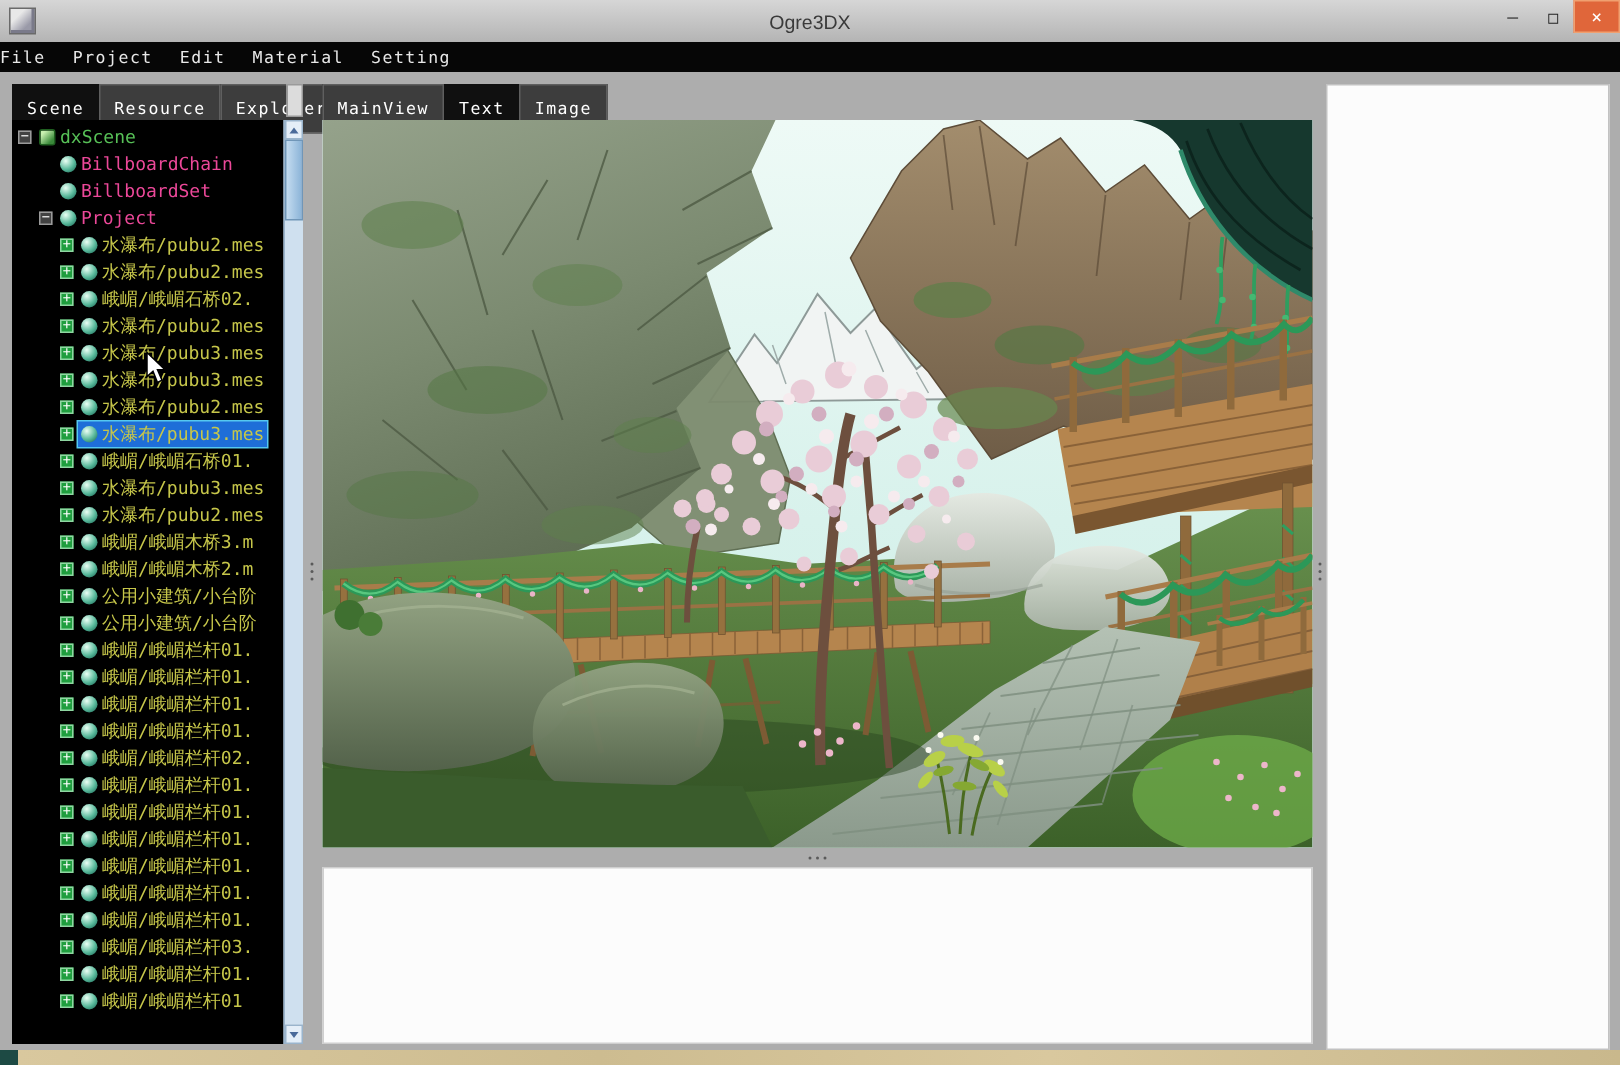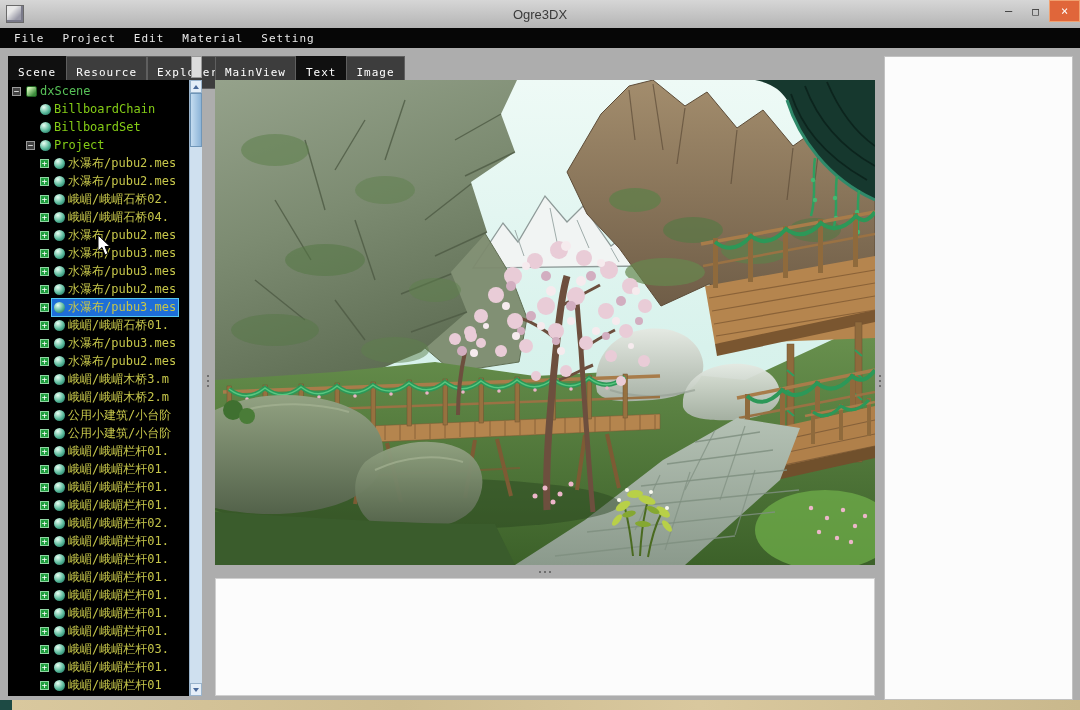--- a/index.html
+++ b/index.html
@@ -14,21 +14,21 @@
     background:linear-gradient(135deg,#e8e8e8 30%,#9a9aa8 70%);box-shadow:inset -2px -2px 0 #7a7a8a;}
   .win-title{position:absolute;left:0;right:0;text-align:center;
     font-family:"Liberation Sans",sans-serif;font-size:13px;color:#3a3a3a;}
   .win-controls{position:absolute;right:0;top:0;height:22px;display:flex;}
   .win-btn{width:27px;height:22px;display:grid;place-items:center;font-size:12px;color:#333;}
   .win-btn.max{font-size:11px;color:#222;}
   .win-btn.close{width:31px;background:#e0663a;color:#fff;border:1px solid #f0a070;box-sizing:border-box;}
 
   
   .menubar{position:absolute;left:0;top:28px;width:1080px;height:20px;background:#060606;
-    display:flex;align-items:center;gap:18px;padding-left:14px;box-sizing:border-box;text-align:center;}
+    display:flex;align-items:center;gap:18px;padding-left:0;box-sizing:border-box;text-align:center;}
   .menu-item{color:#e8e8e8;font-size:11px;letter-spacing:1px;}
 
   
   .tabbar{position:absolute;top:56px;height:33px;background:#2f2f2f;display:flex;align-items:stretch;}
   .tabbar.left{left:8px;width:183px;}
   .tabbar.center{left:215px;}
   .tab{display:flex;align-items:center;padding:0 9px;font-size:11px;letter-spacing:1px;
     color:#fff;background:#3d3d3d;border:1px solid #5f5f5f;box-sizing:border-box;}
   .tab.active{background:#101010;border-color:#101010;}
   .tab-overflow{position:absolute;left:191px;top:56px;width:11px;height:22px;background:#dcdcdc;border:1px solid #9a9a9a;box-sizing:border-box;}
@@ -42,21 +42,21 @@
   .tree-row.plus .expander{visibility:visible;background:#1f9e3e;border:1px solid #8fd6a2;}
   .tree-row.plus .expander::before{content:"+";margin-top:-1px;}
   .tree-row.minus .expander{visibility:visible;background:#424242;border:1px solid #9a9a9a;}
   .tree-row.minus .expander::before{content:"−";margin-top:-1px;}
   .rowc{display:inline-flex;align-items:center;padding:0 2px;}
   .node-icon{width:11px;height:11px;margin-right:3px;border-radius:50%;
     background:radial-gradient(circle at 35% 30%, #eafff4, #57b89a 55%, #1e6a58 92%);}
   .tree-row.icon-scene .node-icon{border-radius:2px;
     background:linear-gradient(135deg,#c8f0b0 20%,#3a8a3a 80%);border:1px solid #1f6020;box-sizing:border-box;}
   .c-green .label{color:#57c057;}
-  .c-orange .label{color:#84cc16;}
+  .c-orange .label{color:#ec4899;}
   .c-yellow .label{color:#c6c64a;}
   .tree-row.sel .rowc{background:#1e6ed8;box-shadow:0 0 0 1px #55c8f0;}
 
   
   .sb{position:absolute;right:0;top:0;width:13px;height:100%;background:#cfe0ef;border-left:1px solid #9ab4cc;box-sizing:border-box;}
   .sb-btn{position:absolute;left:0;width:12px;height:13px;background:#e4eef8;border:1px solid #9ab4cc;box-sizing:border-box;display:grid;place-items:center;}
   .sb-btn.up{top:0;} .sb-btn.down{bottom:0;}
   .tri-up{width:0;height:0;border-left:3px solid transparent;border-right:3px solid transparent;border-bottom:4px solid #4a6a9a;}
   .tri-down{width:0;height:0;border-left:3px solid transparent;border-right:3px solid transparent;border-top:4px solid #4a6a9a;}
   .sb-thumb{position:absolute;left:0;top:13px;width:12px;height:54px;
@@ -171,27 +171,20 @@
         </div>
 
         <div class="tree-row plus icon-sphere c-yellow" style="padding-left: 32px;">
           <span class="expander"></span>
           <span class="rowc">
             <span class="node-icon"></span>
             <span class="label">峨嵋/峨嵋石桥02.</span>
           </span>
         </div>
 
-        <div class="tree-row plus icon-sphere c-yellow" style="padding-left: 32px;">
-          <span class="expander"></span>
-          <span class="rowc">
-            <span class="node-icon"></span>
-            <span class="label">峨嵋/峨嵋石桥04.</span>
-          </span>
-        </div>
 
         <div class="tree-row plus icon-sphere c-yellow" style="padding-left: 32px;">
           <span class="expander"></span>
           <span class="rowc">
             <span class="node-icon"></span>
             <span class="label">水瀑布/pubu2.mes</span>
           </span>
         </div>
 
         <div class="tree-row plus icon-sphere c-yellow" style="padding-left: 32px;">

